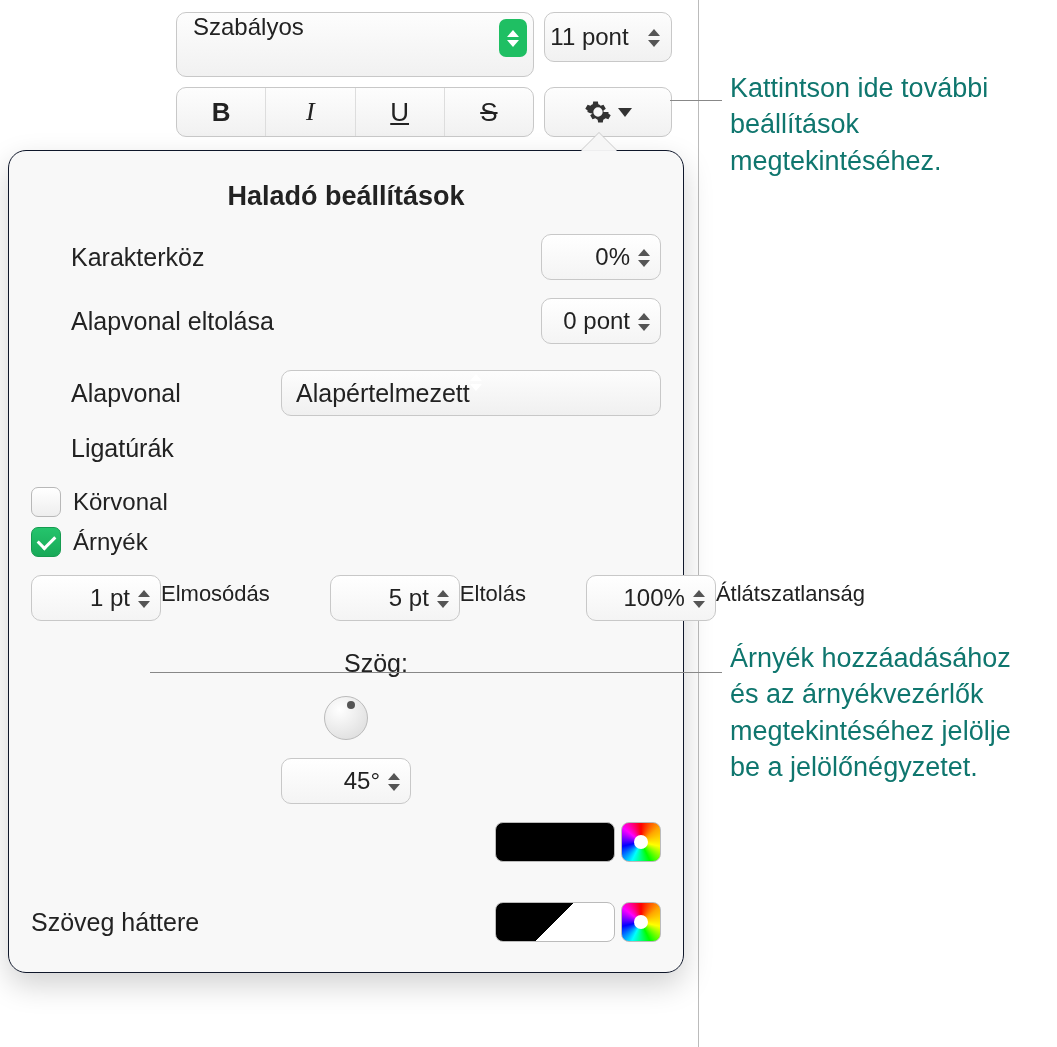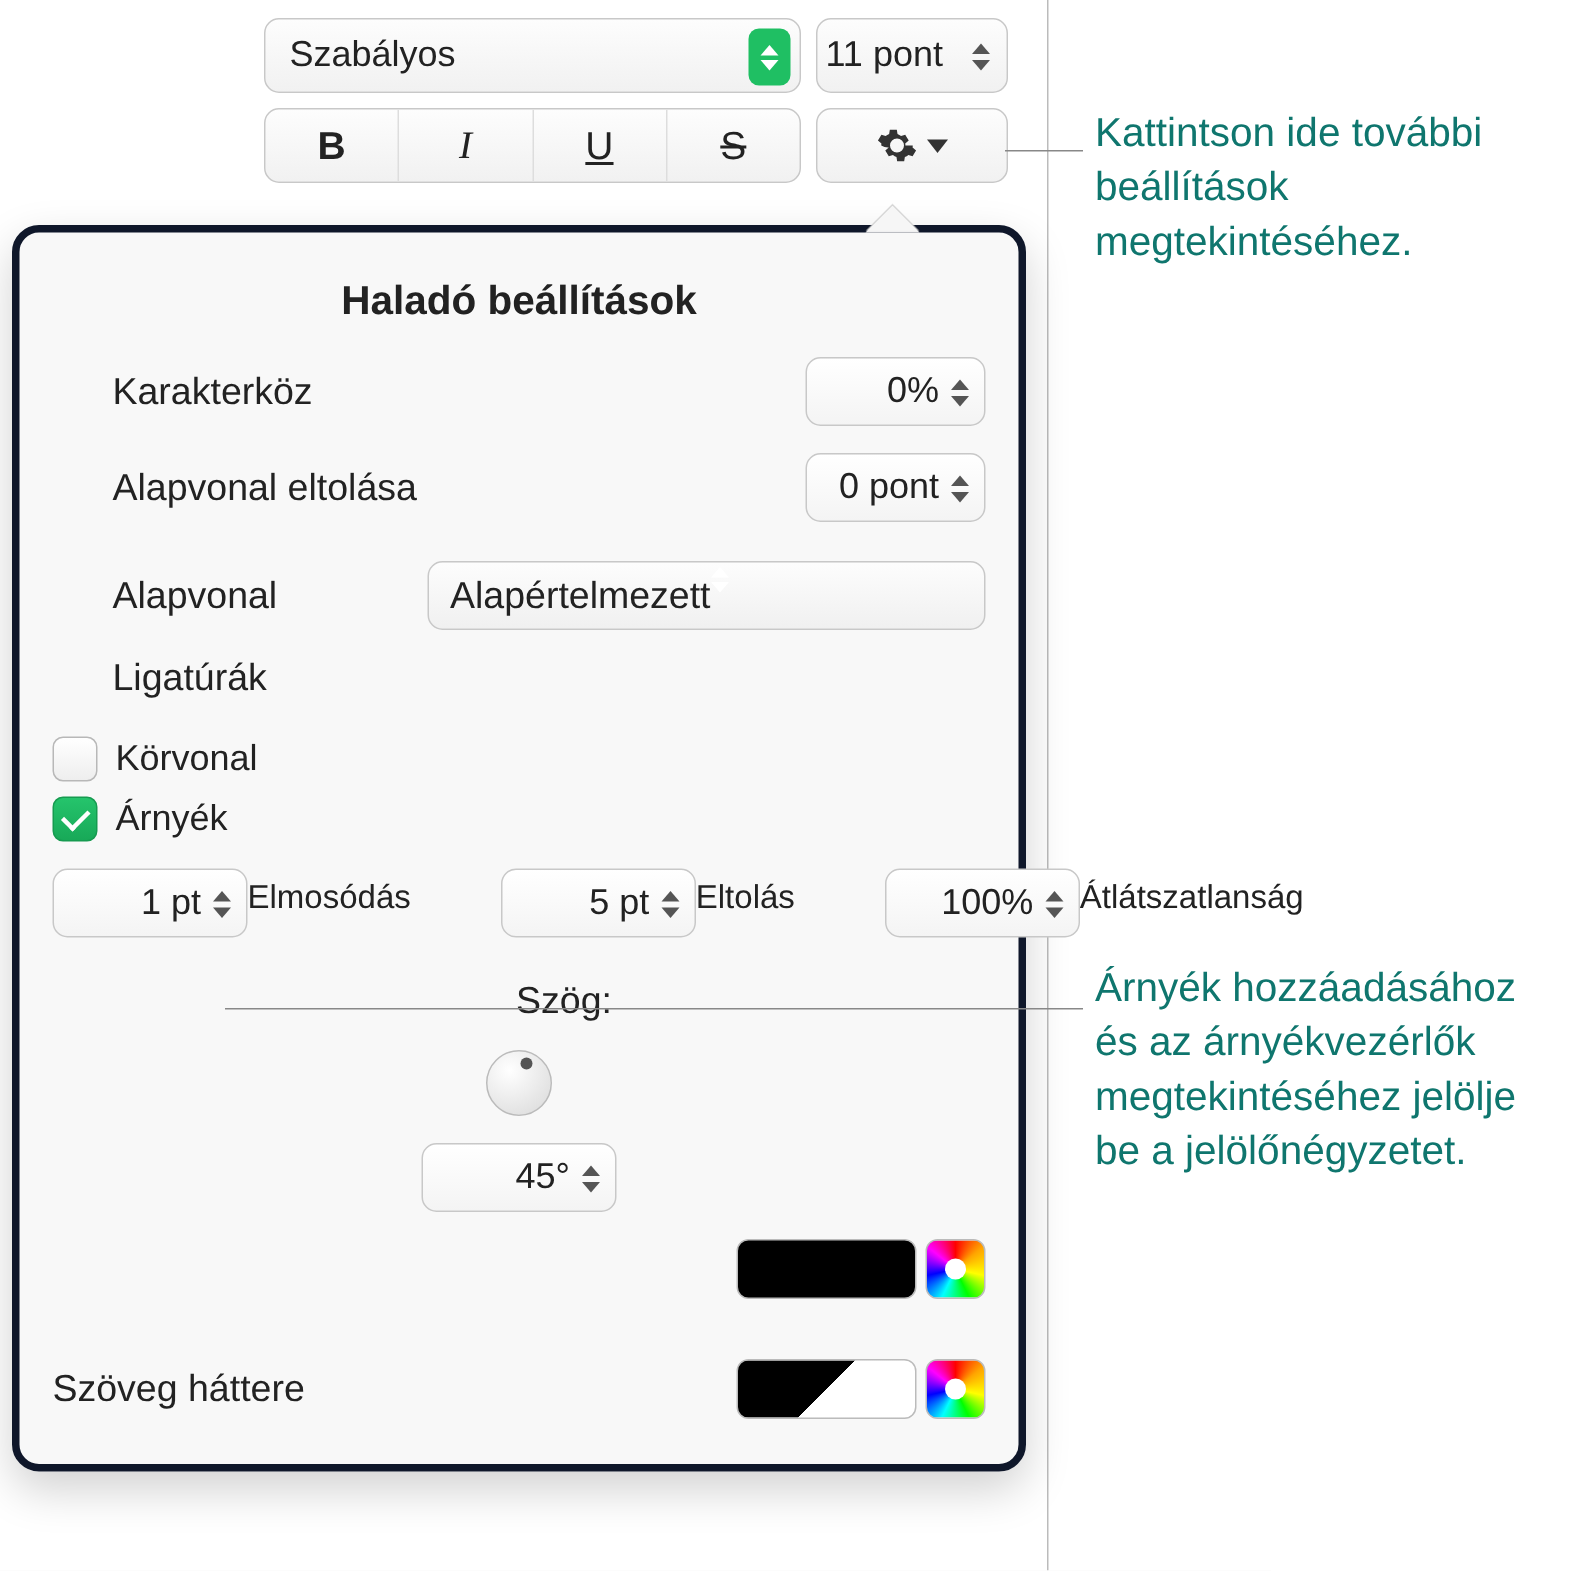--- a/index.html
+++ b/index.html
@@ -17,25 +17,25 @@
   
   .toolbar-area {
     position: absolute;
     left: 176px;
     top: 12px;
     width: 496px;
   }
   .toolbar-row1 { display: flex; gap: 10px; }
   .font-select {
     flex: 1;
-    height: 50px;
+    height: 65px;
     border: 1px solid #c8c8c8;
     border-radius: 10px;
     background: linear-gradient(#fdfdfd,#f1f1f1);
-    display: flex; align-items: center;
+    display: flex; 
     padding: 0 12px 0 16px;
     position: relative;
   }
   .font-select .green-arrows {
     position: absolute; right: 6px; top: 6px;
     width: 28px; height: 38px;
     background: #1fbf63;
     border-radius: 7px;
     display:flex; flex-direction:column; align-items:center; justify-content:center;
   }
@@ -83,21 +83,21 @@
     position: relative;
   }
   .gear-btn svg { width:28px; height:28px; }
   .gear-btn .caret{width:0;height:0;border-left:7px solid transparent;border-right:7px solid transparent;border-top:9px solid #333;}
 
   
   .popover {
     position:absolute; left:8px; top:150px;
     width: 676px;
     padding: 22px 22px 30px 22px;
-    border:5px solid #0f172a;
+    border:1px solid #0f172a;
     border-radius: 18px;
     background: rgba(248,248,248,0.96);
     box-shadow: 0 12px 30px rgba(0,0,0,0.18);
   }
   .popover::before {
     content:"";
     position:absolute; top:-18px; right:66px;
     width:0;height:0;
     border-left:18px solid transparent;
     border-right:18px solid transparent;

